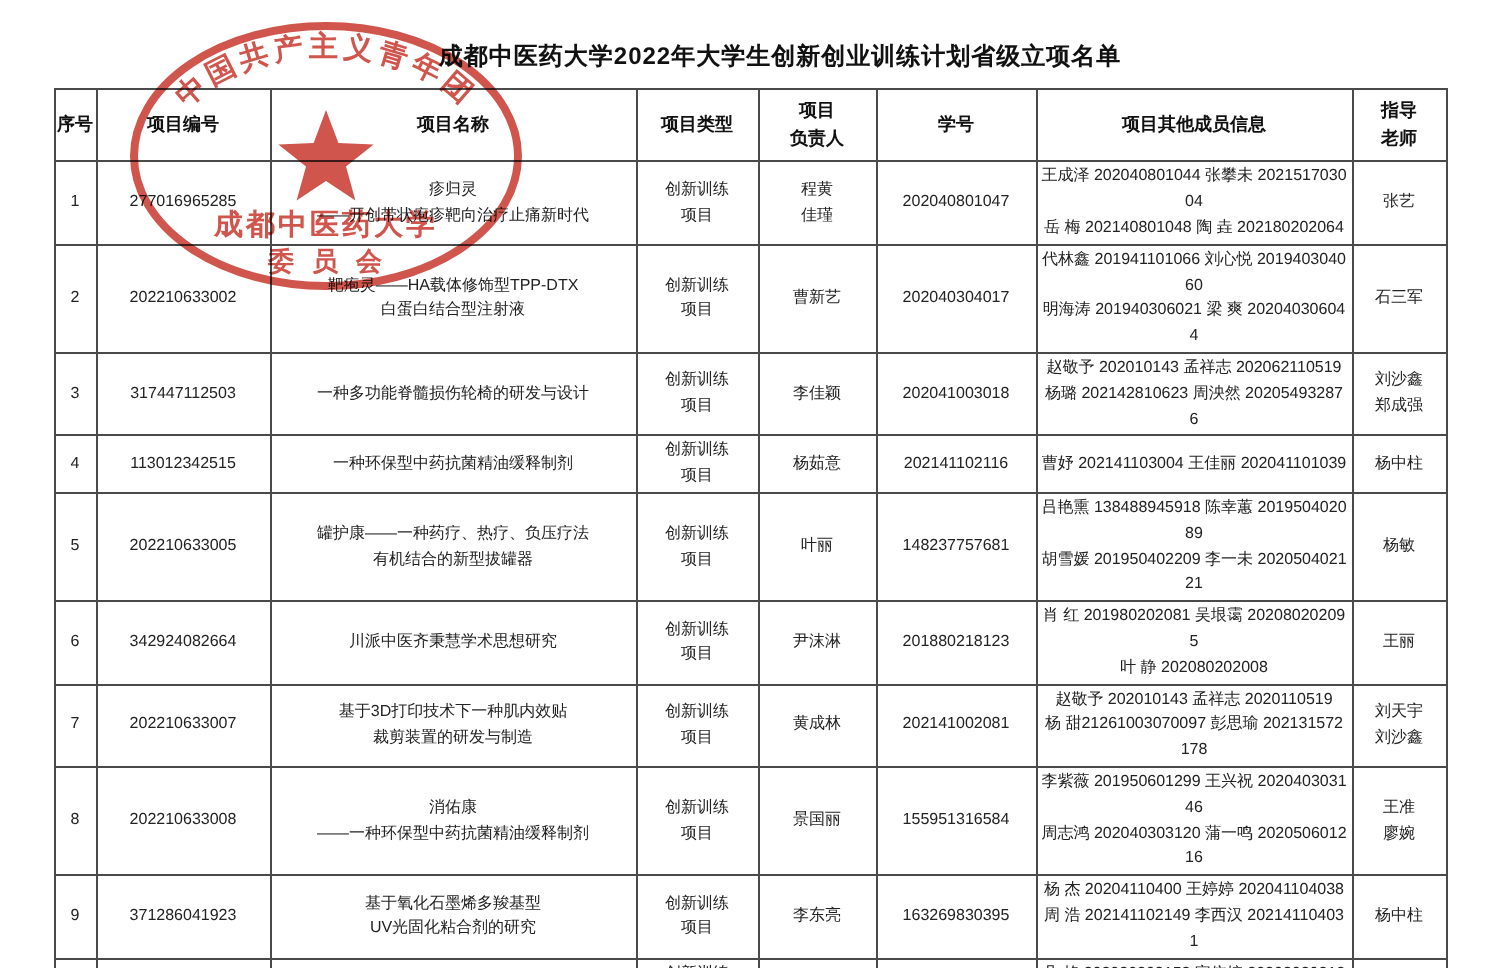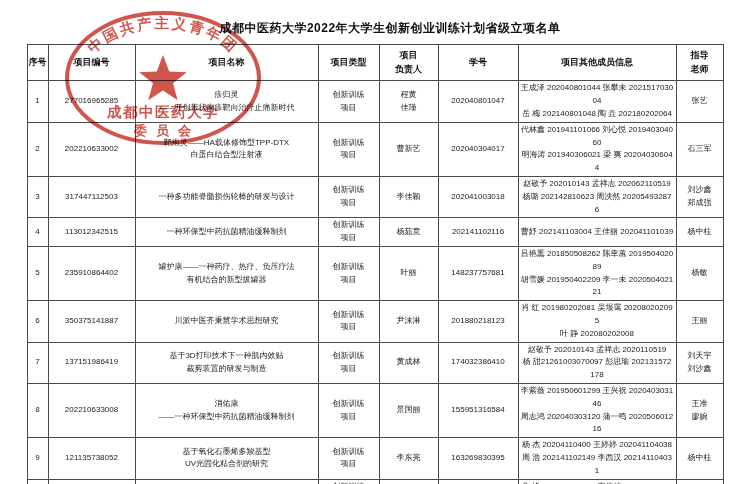--- a/index.html
+++ b/index.html
@@ -125,52 +125,52 @@
           <td>一种环保型中药抗菌精油缓释制剂</td>
           <td>创新训练
 项目</td>
           <td>杨茹意</td>
           <td>202141102116</td>
           <td class="left">曹妤 202141103004 王佳丽 202041101039</td>
           <td>杨中柱</td>
         </tr>
         <tr>
           <td>5</td>
-          <td>235910864402</td>
+          <td>202210633005</td>
           <td>罐护康——一种药疗、热疗、负压疗法
 有机结合的新型拔罐器</td>
           <td>创新训练
 项目</td>
           <td>叶丽</td>
           <td>148237757681</td>
-          <td class="left">吕艳熏 201850508262 陈幸蕙 201950402089
+          <td class="left">吕艳熏 138488945918 陈幸蕙 201950402089
 胡雪媛 201950402209 李一未 202050402121</td>
           <td>杨敏</td>
         </tr>
         <tr>
           <td>6</td>
-          <td>350375141887</td>
+          <td>342924082664</td>
           <td>川派中医齐秉慧学术思想研究</td>
           <td>创新训练
 项目</td>
           <td>尹沫淋</td>
           <td>201880218123</td>
           <td class="left">肖 红 201980202081 吴垠霭 202080202095
 叶 静 202080202008</td>
           <td>王丽</td>
         </tr>
         <tr>
           <td>7</td>
-          <td>137151986419</td>
+          <td>202210633007</td>
           <td>基于3D打印技术下一种肌内效贴
 裁剪装置的研发与制造</td>
           <td>创新训练
 项目</td>
           <td>黄成林</td>
-          <td>174032386410</td>
+          <td>202141002081</td>
           <td class="left">赵敬予 202010143  孟祥志 2020110519
 杨 甜21261003070097 彭思瑜 202131572178</td>
           <td>刘天宇
 刘沙鑫</td>
         </tr>
         <tr>
           <td>8</td>
           <td>202210633008</td>
           <td>消佑康
 ——一种环保型中药抗菌精油缓释制剂</td>
@@ -178,21 +178,21 @@
 项目</td>
           <td>景国丽</td>
           <td>155951316584</td>
           <td class="left">李紫薇 201950601299 王兴祝 202040303146
 周志鸿 202040303120 蒲一鸣 202050601216</td>
           <td>王准
 廖婉</td>
         </tr>
         <tr>
           <td>9</td>
-          <td>121135738052</td>
+          <td>371286041923</td>
           <td>基于氧化石墨烯多羧基型
 UV光固化粘合剂的研究</td>
           <td>创新训练
 项目</td>
           <td>李东亮</td>
           <td>163269830395</td>
           <td class="left">杨 杰 20204110400  王婷婷 202041104038
 周 浩 202141102149 李西汉 202141104031</td>
           <td>杨中柱</td>
         </tr>

